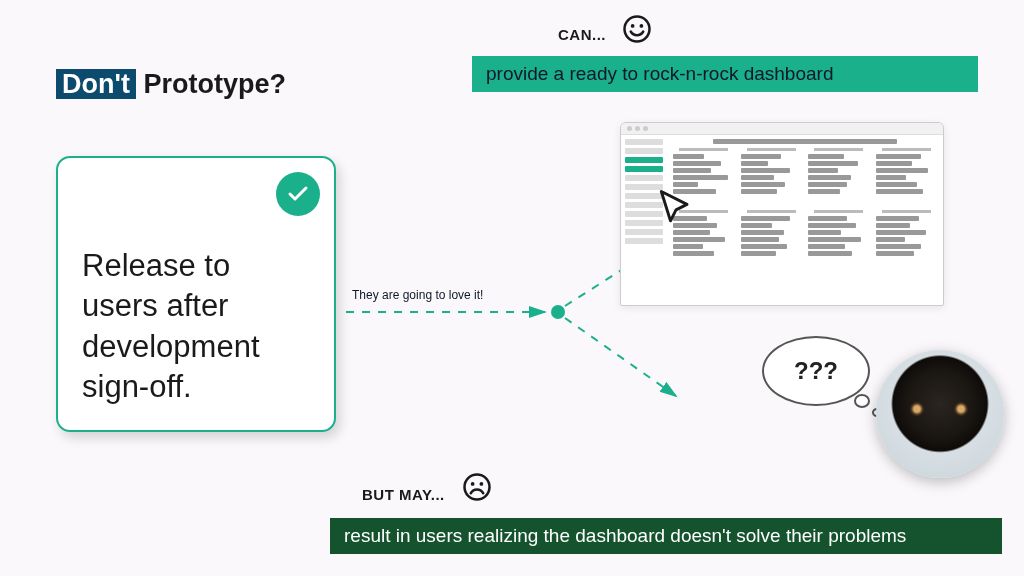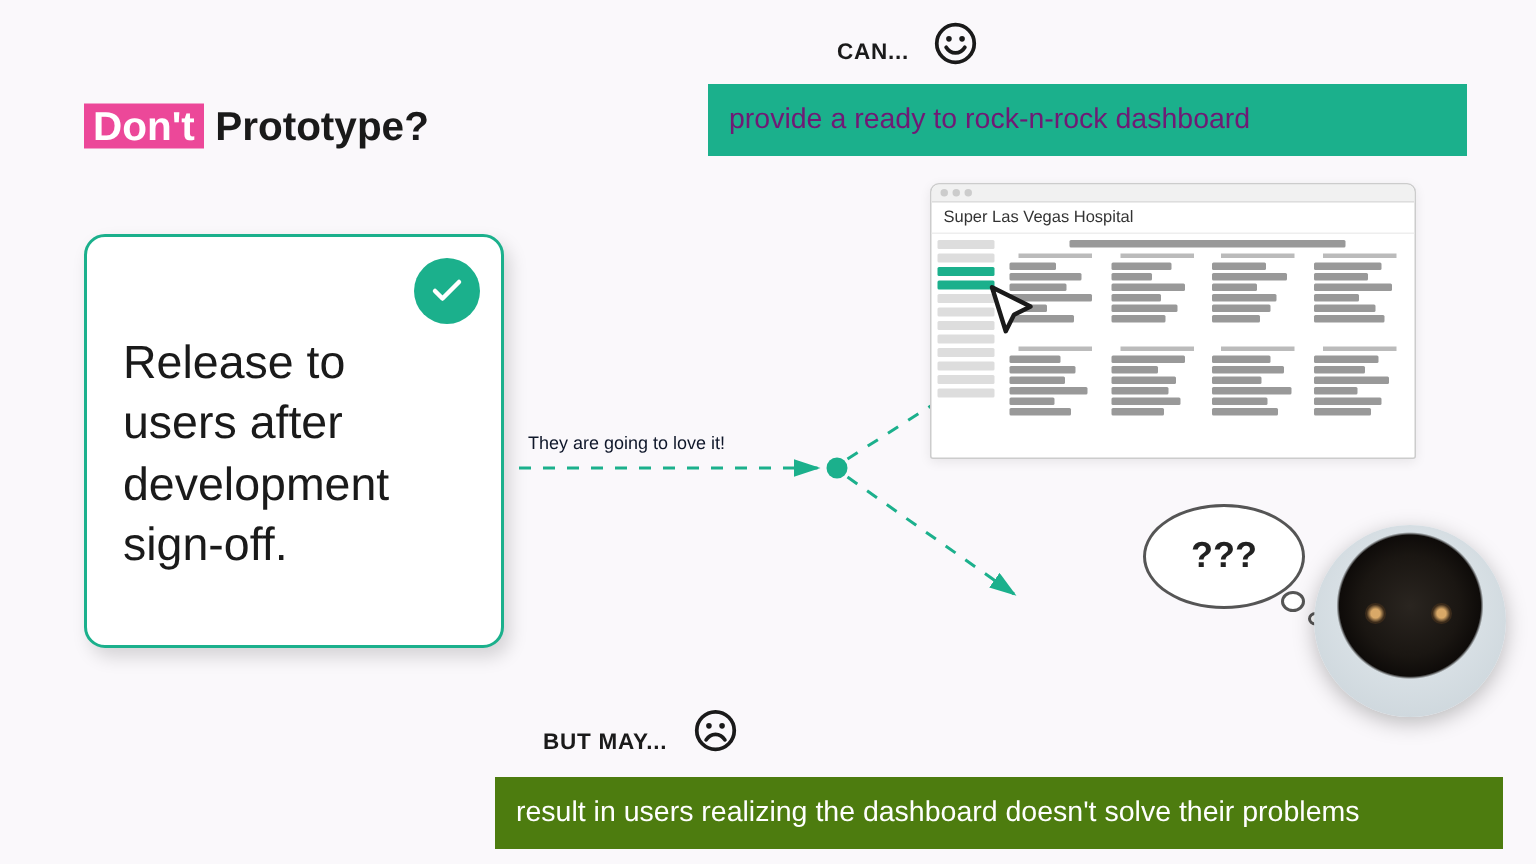--- a/index.html
+++ b/index.html
@@ -1,31 +1,31 @@
 <!DOCTYPE html>
 <html><head>
 <meta charset="utf-8">
 <style>
 *{margin:0;padding:0;box-sizing:border-box}
 body{width:1024px;height:576px;background:#faf8fb;font-family:"Segoe UI",Arial,sans-serif;position:relative;overflow:hidden}
 .title{position:absolute;left:56px;top:36px;font-size:27px;font-weight:800;color:#1a1a1a;line-height:1.2}
-.title .highlight{background:#ec4899;color:#fff;padding:0 6px}
-.card{position:absolute;left:56px;top:156px;width:280px;height:276px;background:#fff;border:2px solid #1bb08c;border-radius:14px;box-shadow:4px 6px 12px rgba(0,0,0,.15);padding:64px 24px 24px}
+.title .highlight{background:#0c4a6e;color:#fff;padding:0 6px}
+.card{position:absolute;left:56px;top:156px;width:280px;height:276px;background:#fff;border:2px solid #1bb08c;border-radius:14px;box-shadow:4px 6px 12px rgba(0,0,0,.15);padding:88px 24px 24px}
 .card-check{position:absolute;top:14px;right:14px;width:44px;height:44px;border-radius:50%;background:#1bb08c;display:flex;align-items:center;justify-content:center}
 .card-check svg{width:24px;height:24px}
 .card-text{font-size:31px;color:#1a1a1a;line-height:1.3;font-weight:400}
 .connector-label{position:absolute;left:352px;top:288px;font-size:12px;color:#0f172a}
 .node{position:absolute;left:551px;top:305px;width:14px;height:14px;border-radius:50%;background:#1bb08c}
 svg.paths{position:absolute;left:0;top:0;width:1024px;height:576px;pointer-events:none}
 .can-label{position:absolute;left:558px;top:26px;font-size:15px;font-weight:700;color:#1a1a1a;letter-spacing:.5px}
 .smile{position:absolute;left:622px;top:14px}
-.can-banner{position:absolute;left:472px;top:56px;width:506px;height:48px;background:#1bb08c;color:#701a75;font-size:19px;display:flex;align-items:center;padding-left:14px}
+.can-banner{position:absolute;left:472px;top:56px;width:506px;height:36px;background:#1bb08c;color:#0f172a;font-size:19px;display:flex;align-items:center;padding-left:14px}
 .butmay-label{position:absolute;left:362px;top:486px;font-size:15px;font-weight:800;color:#1a1a1a;letter-spacing:.5px}
 .sad{position:absolute;left:462px;top:472px}
-.butmay-banner{position:absolute;left:330px;top:518px;width:672px;height:48px;background:#4d7c0f;color:#fff;font-size:19px;display:flex;align-items:center;padding-left:14px}
+.butmay-banner{position:absolute;left:330px;top:518px;width:672px;height:36px;background:#14532d;color:#fff;font-size:19px;display:flex;align-items:center;padding-left:14px}
 .dashboard{position:absolute;left:620px;top:122px;width:324px;height:184px;background:#fff;border:1px solid #ccc;border-radius:6px 6px 2px 2px;box-shadow:0 2px 8px rgba(0,0,0,.08);overflow:hidden}
 .dash-chrome{height:12px;background:#f1f1f1;border-bottom:1px solid #ddd;display:flex;align-items:center;gap:3px;padding-left:6px}
 .dash-chrome span{width:5px;height:5px;border-radius:50%;background:#ccc}
 .dash-title{font-size:11px;padding:4px 8px;color:#333;border-bottom:1px solid #eee}
 .dash-body{display:flex;height:148px}
 .dash-side{width:46px;padding:4px;display:flex;flex-direction:column;gap:3px}
 .dash-side .sb{height:6px;background:#ddd;border-radius:1px}
 .dash-side .sb.g{background:#1bb08c}
 .dash-main{flex:1;padding:4px 6px}
 .dash-htxt{height:5px;background:#999;width:70%;margin:0 auto 4px;border-radius:1px}
@@ -91,21 +91,20 @@
   <path d="M7 17c1.2-2 3-3 5-3s3.8 1 5 3" stroke="#1a1a1a" stroke-width="2" fill="none" stroke-linecap="round"></path>
 </svg>
 <div class="butmay-banner">result in users realizing the dashboard doesn't solve their problems</div>
 
 <div class="dashboard">
   <div class="dash-chrome">
       <span></span>
       <span></span>
       <span></span>
     </div>
-  <div class="dash-title">Super Las Vegas Hospital</div>
   <div class="dash-body">
     <div class="dash-side">
       <div class="sb"></div>
         <div class="sb"></div>
         <div class="sb g"></div>
         <div class="sb g"></div>
       <div class="sb"></div>
         <div class="sb"></div>
         <div class="sb"></div>
         <div class="sb"></div>

